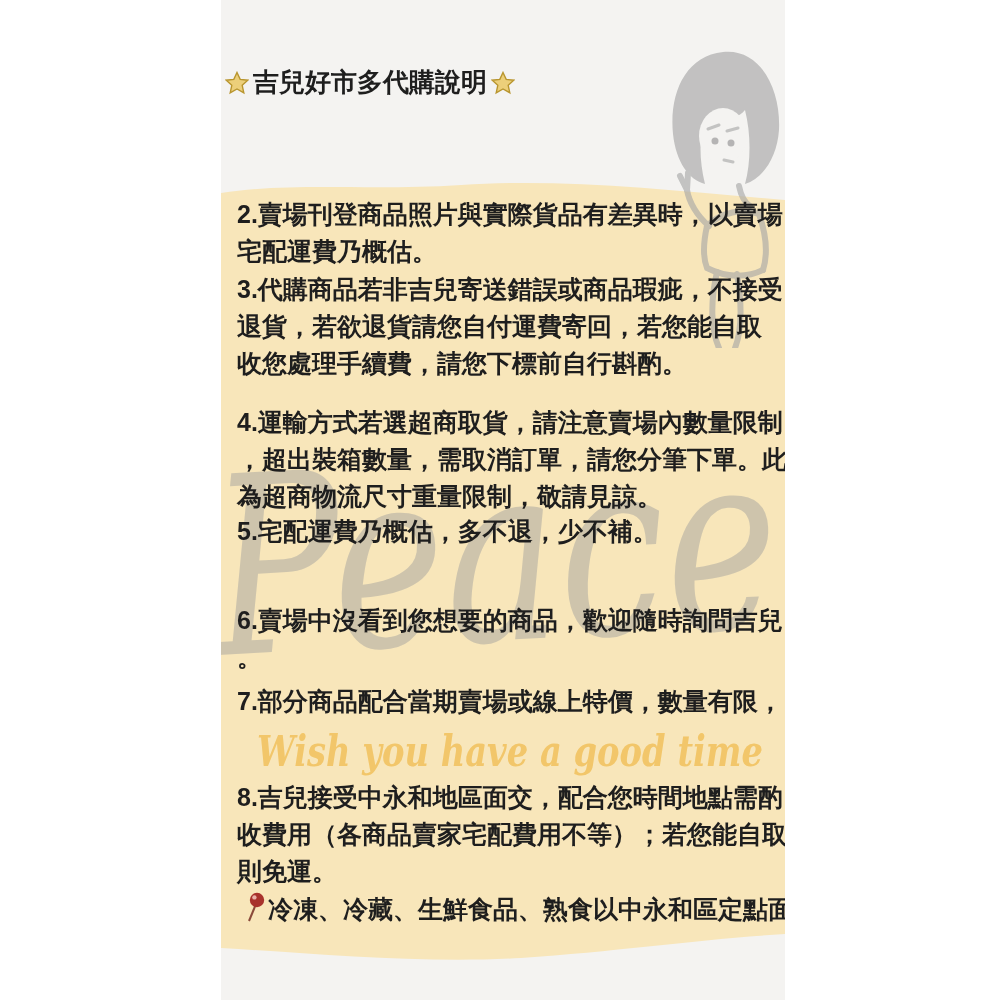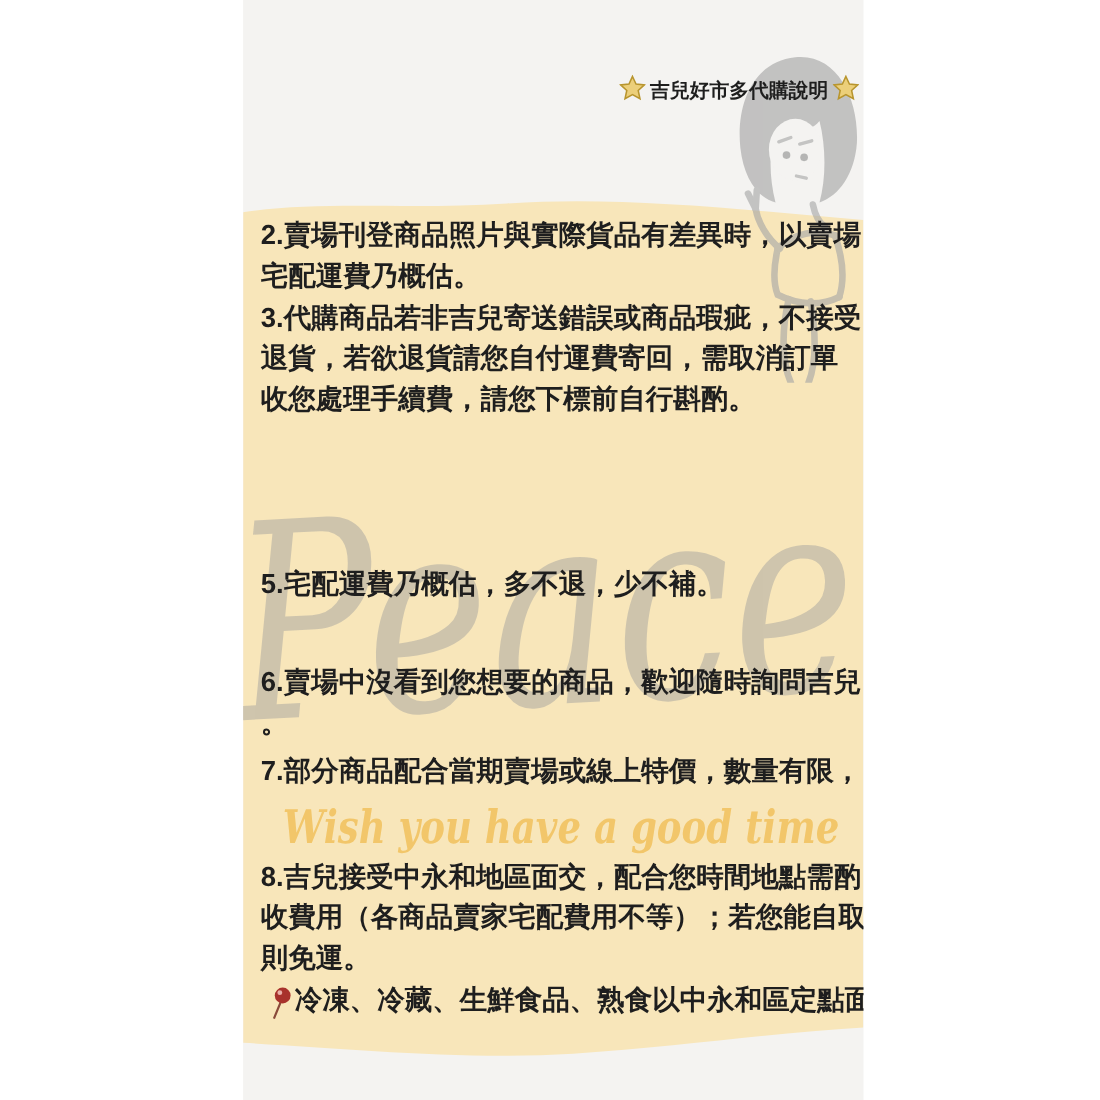--- a/index.html
+++ b/index.html
@@ -10,23 +10,23 @@
          background:#f4f3f1;overflow:hidden;}
   .layer{position:absolute;}
   .cream-band{left:0;top:0;z-index:1;}
   .girl-sketch{left:424px;top:48px;z-index:2;opacity:.62;}
   .peace-wm{left:-22px;top:418px;z-index:2;}
   .wish-wm{left:18px;top:724px;z-index:3;}
   .txt{position:absolute;left:16px;width:540px;z-index:5;
        font-size:25px;font-weight:700;line-height:37px;color:#1e1e1e;
        letter-spacing:0px;}
   .txt .ln{white-space:nowrap;}
-  .title{left:0;width:564px;text-align:right;font-size:18px;}
+  .title{left:0;width:564px;text-align:left;font-size:26px;}
   .title .star{display:inline-block;vertical-align:-4px;margin:0 4px;}
-  .footer-line{display:flex;align-items:flex-end;}
+  .footer-line{display:flex;align-items:flex-start;}
   .pin{display:inline-block;margin-right:3px;flex:0 0 auto;}
 </style>
 </head>
 <body>
 
 <div class="page">
   <div class="photo">
 
     <svg class="layer cream-band" width="564" height="1000" viewBox="0 0 564 1000">
       <path d="M0,193 C70,182 150,191 240,185 C340,178 450,190 564,200
@@ -75,24 +75,29 @@
     </div>
 
 
     <div class="txt" style="top:196px">
       <div class="ln">2.賣場刊登商品照片與實際貨品有差異時，以賣場</div>
       <div class="ln">宅配運費乃概估。</div>
     </div>
 
     <div class="txt" style="top:271px">
       <div class="ln">3.代購商品若非吉兒寄送錯誤或商品瑕疵，不接受</div>
-      <div class="ln">退貨，若欲退貨請您自付運費寄回，需取消訂單</div>
+      <div class="ln">退貨，若欲退貨請您自付運費寄回，若您能自取</div>
       <div class="ln">收您處理手續費，請您下標前自行斟酌。</div>
     </div>
 
+    <div class="txt" style="top:404px">
+      <div class="ln">4.運輸方式若選超商取貨，請注意賣場內數量限制</div>
+      <div class="ln">，超出裝箱數量，需取消訂單，請您分筆下單。此</div>
+      <div class="ln">為超商物流尺寸重量限制，敬請見諒。</div>
+    </div>
 
     <div class="txt" style="top:513px">
       <div class="ln">5.宅配運費乃概估，多不退，少不補。</div>
     </div>
 
     <div class="txt" style="top:602px">
       <div class="ln">6.賣場中沒看到您想要的商品，歡迎隨時詢問吉兒</div>
       <div class="ln">。</div>
     </div>
 

